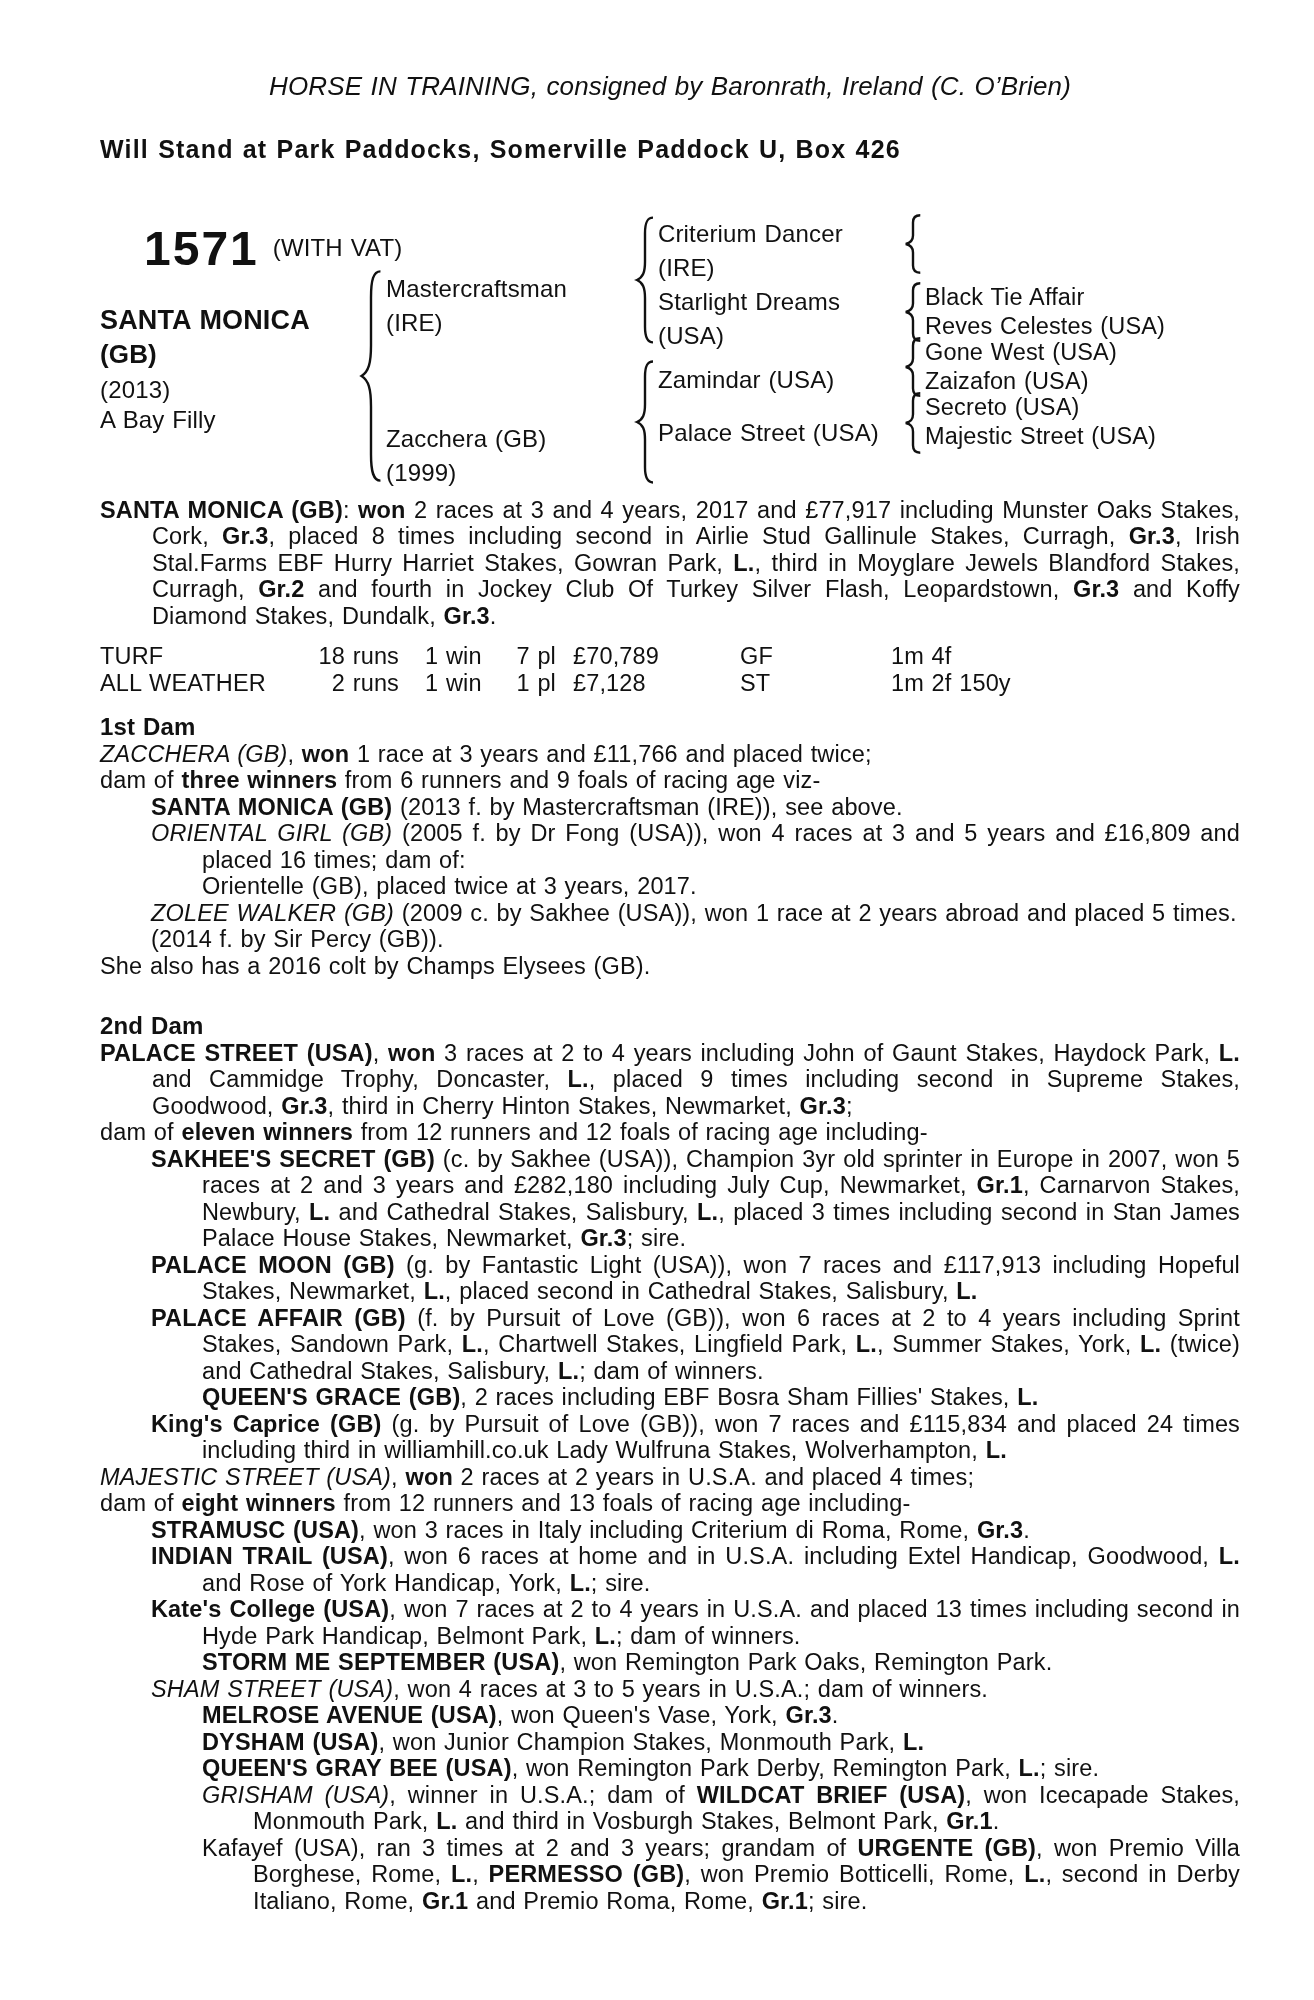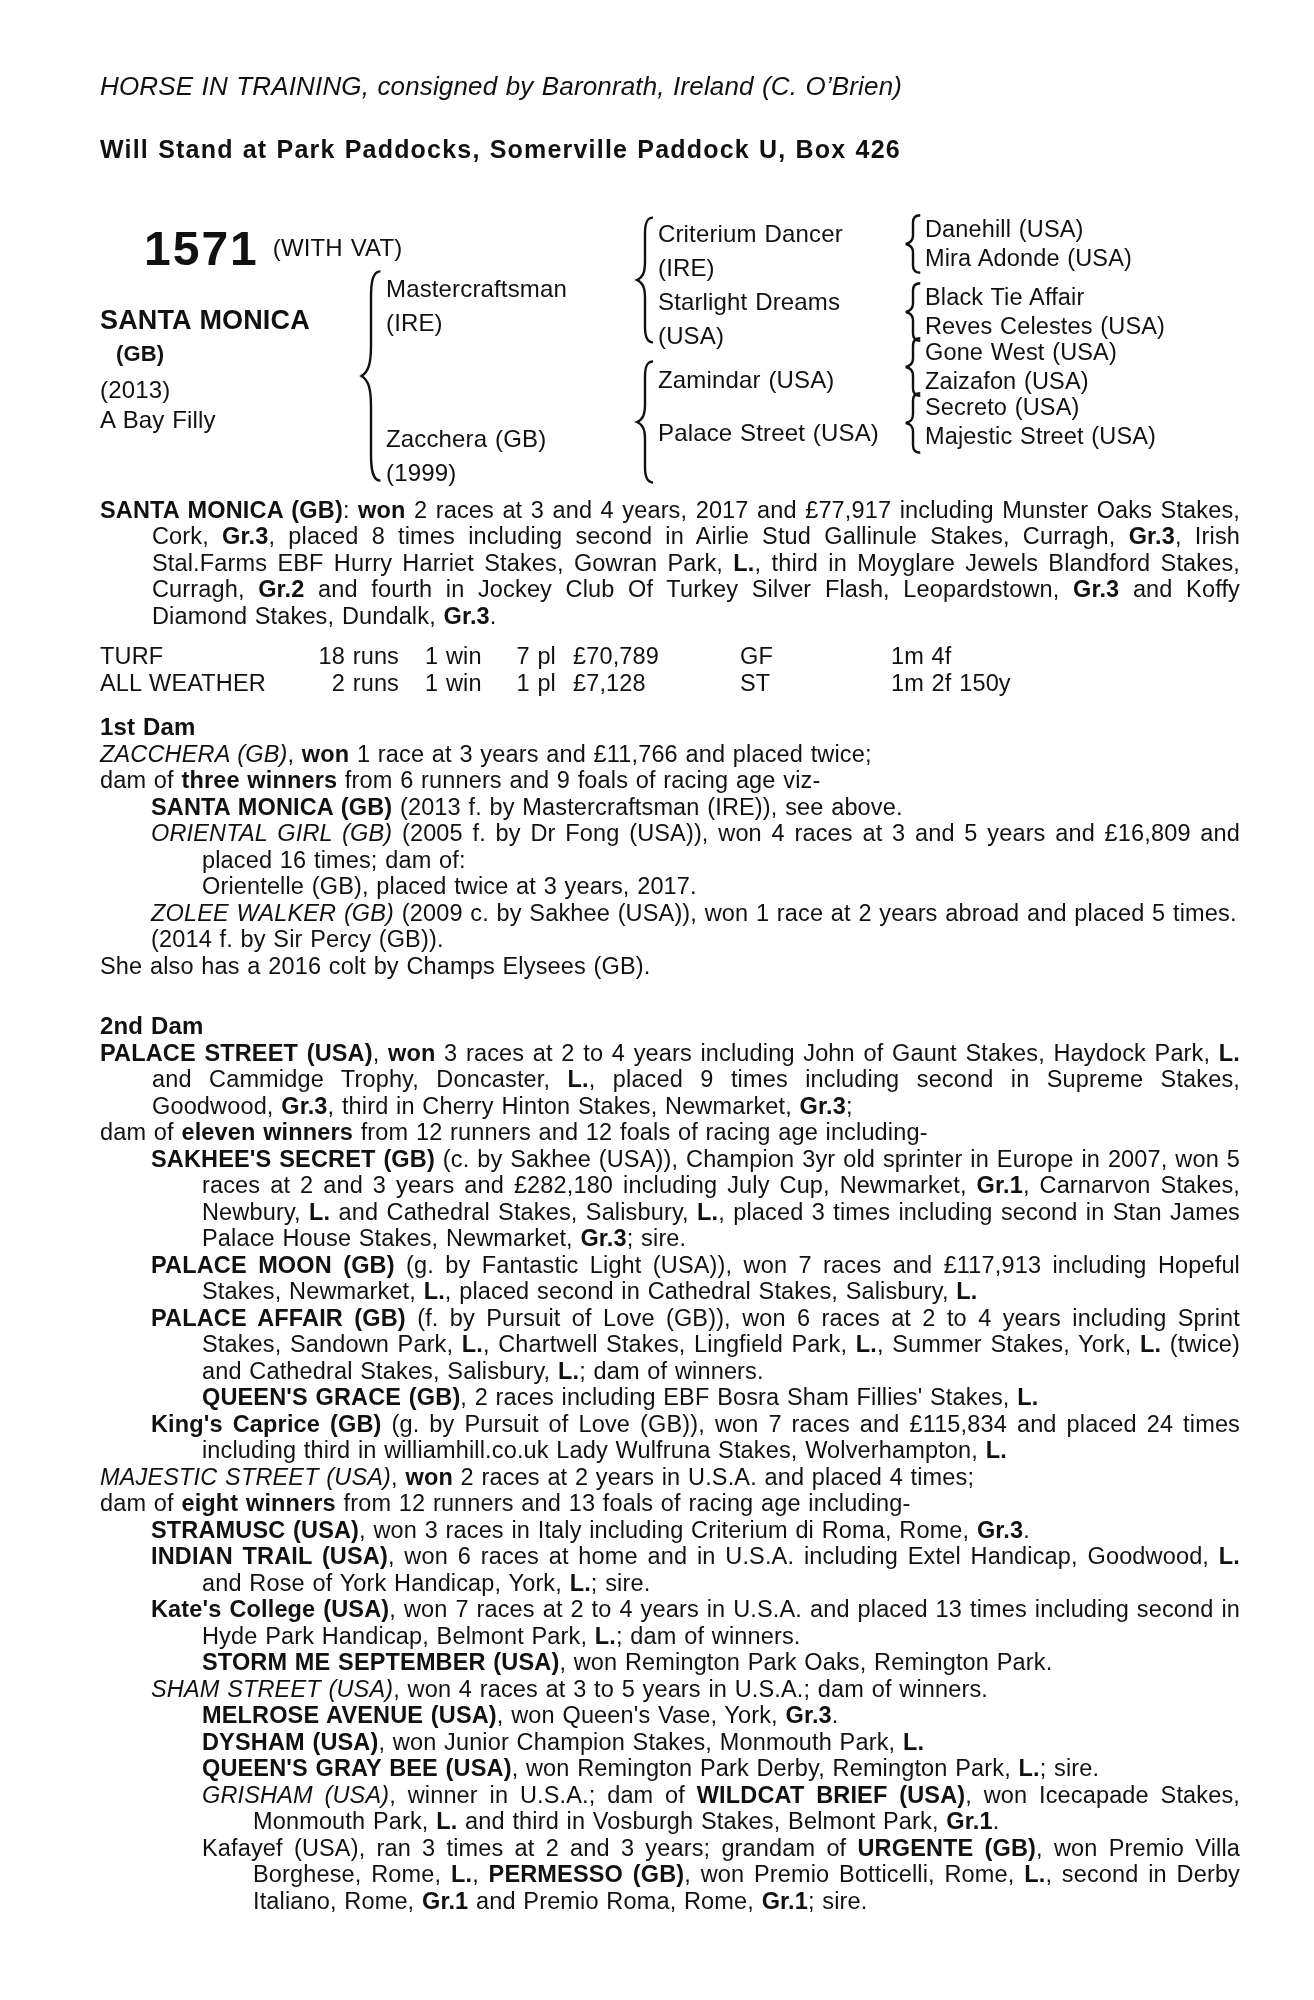--- a/index.html
+++ b/index.html
@@ -2,31 +2,31 @@
 <html><head>
 <meta charset="utf-8">
 <style>
   html,body{margin:0;padding:0;}
   body{
     width:1314px;height:2000px;overflow:hidden;background:#ffffff;color:#111;
     font-family:"Liberation Sans","DejaVu Sans",sans-serif;
     font-size:23.5px;line-height:26.5px;letter-spacing:.15px;word-spacing:1px;
     box-sizing:border-box;padding:70px 74px 0 100px;
   }
-  .center{text-align:left;}
+  .center{text-align:center;}
   .consign{font-style:italic;font-size:26px;line-height:32px;}
   .stand{font-weight:700;font-size:25px;letter-spacing:1.2px;margin-top:34px;}
   
   .pedigree{position:relative;height:272px;margin-top:54px;}
   .pedigree .abs{position:absolute;white-space:nowrap;}
   .lot-row{left:0;top:8px;display:flex;align-items:center;margin-left:44px;}
   .lot-num{font-weight:700;font-size:48px;letter-spacing:2px;line-height:48px;}
   .lot-vat{font-size:24px;margin-left:14px;}
   .horse-name{left:0;top:90px;font-weight:700;font-size:27px;}
-  .horse-country{left:0;top:124px;font-weight:700;font-size:22px;margin-left:16px;}
+  .horse-country{left:0;top:124px;font-weight:700;font-size:26px;}
   .horse-foaled{left:0;top:160px;font-size:24px;}
   .horse-desc{left:0;top:190px;font-size:24px;}
   .ped-2line{font-size:24px;line-height:34px;}
   .ped-1line{font-size:24px;}
   .ggp-pair{font-size:23.5px;line-height:29px;}
   .brace{position:absolute;}
   .brace svg{display:block;}
   
   .para{margin:0;}
   .just{text-align:justify;}
@@ -100,24 +100,20 @@
       <path d="M 19 2 C 13 2 11 6 11 14 L 11 36 C 11 44 9 48 3 50 C 9 52 11 56 11 64 L 11 86 C 11 94 13 98 19 98" fill="none" stroke="#111" stroke-width="2.4" vector-effect="non-scaling-stroke"></path>
     </svg>
   </div>
   <div class="abs ped-1line" style="left:558px;top:150px;">Zamindar (USA)</div>
   <div class="abs ped-1line" style="left:558px;top:203px;">Palace Street (USA)</div>
 
   <div class="brace" style="left:803px;top:-3px;">
     <svg width="20" height="60" viewBox="0 0 22 100" preserveAspectRatio="none">
         <path d="M 19 2 C 13 2 11 6 11 14 L 11 36 C 11 44 9 48 3 50 C 9 52 11 56 11 64 L 11 86 C 11 94 13 98 19 98" fill="none" stroke="#111" stroke-width="2.4" vector-effect="non-scaling-stroke"></path>
       </svg>
-  </div>
-  <div class="abs ggp-pair" style="left:825px;top:-2px;">
-    <div>Danehill (USA)</div>
-    <div>Mira Adonde (USA)</div>
   </div>
 
   <div class="brace" style="left:803px;top:65px;">
     <svg width="20" height="60" viewBox="0 0 22 100" preserveAspectRatio="none">
         <path d="M 19 2 C 13 2 11 6 11 14 L 11 36 C 11 44 9 48 3 50 C 9 52 11 56 11 64 L 11 86 C 11 94 13 98 19 98" fill="none" stroke="#111" stroke-width="2.4" vector-effect="non-scaling-stroke"></path>
       </svg>
   </div>
   <div class="abs ggp-pair" style="left:825px;top:66px;">
     <div>Black Tie Affair</div>
     <div>Reves Celestes (USA)</div>

